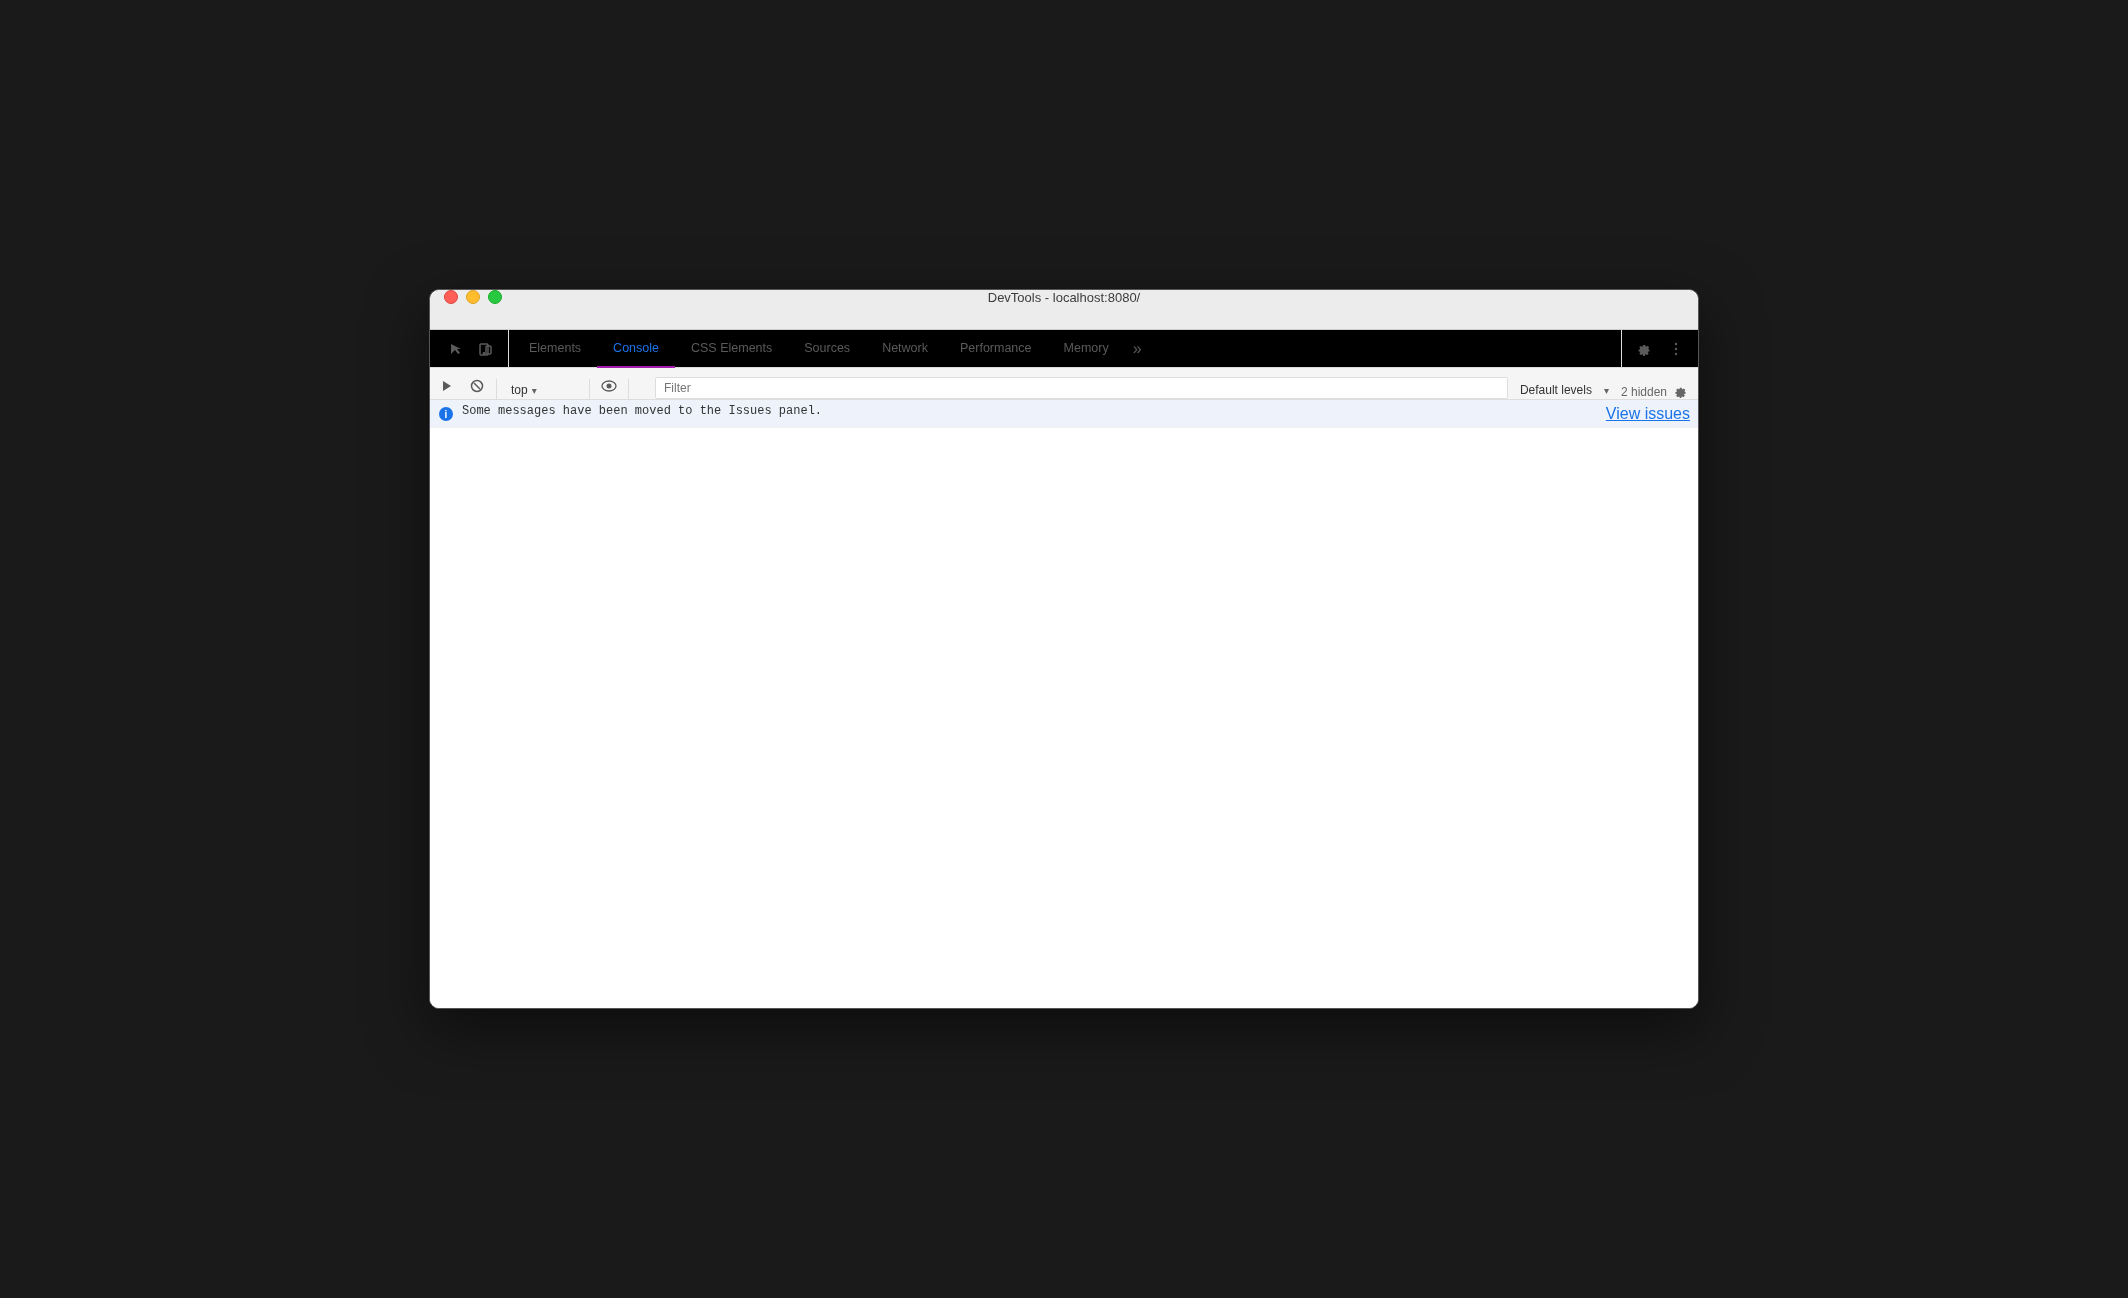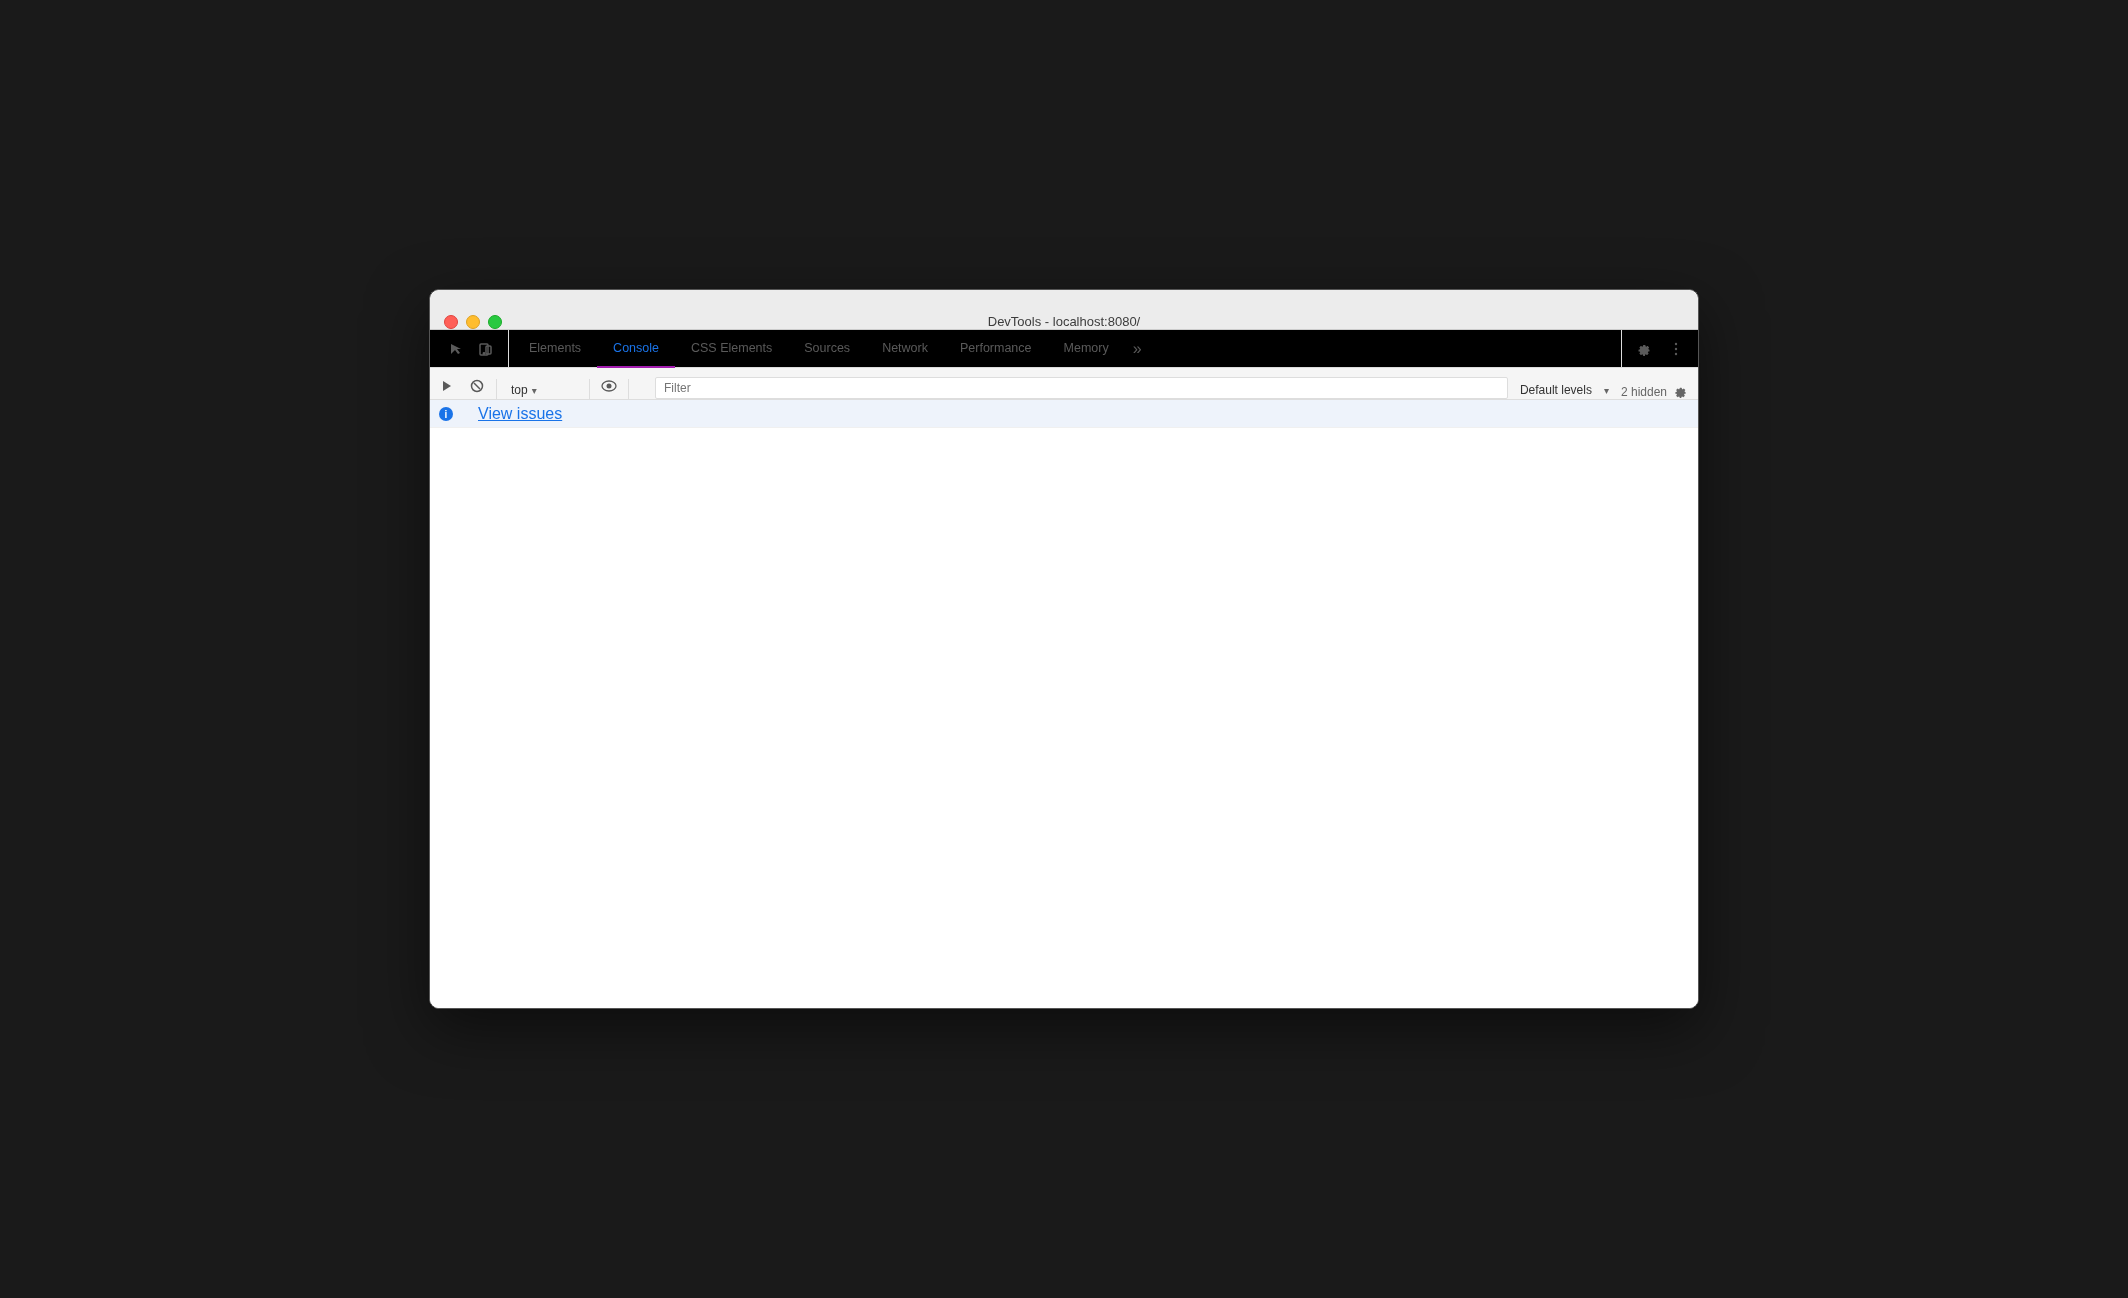--- a/index.html
+++ b/index.html
@@ -28,21 +28,21 @@
       flex-direction: column;
       overflow: hidden;
       border: 1px solid #555;
     }
 
     
     .title-bar {
       background: #ececec;
       height: 40px;
       display: flex;
-      align-items: flex-end;
+      align-items: flex-start;
       justify-content: center;
       position: relative;
       border-bottom: 1px solid #ccc;
       border-radius: 10px 10px 0 0;
       flex-shrink: 0;
     }
 
     .traffic-lights {
       position: absolute;
       left: 14px;
@@ -423,16 +423,17 @@
         <path d="M8 10a2 2 0 1 0 0-4 2 2 0 0 0 0 4zm5.5-1.5h-.8a4.8 4.8 0 0 0-.4-1l.6-.6a.5.5 0 0 0 0-.7l-1.1-1.1a.5.5 0 0 0-.7 0l-.6.6a4.8 4.8 0 0 0-1-.4v-.8a.5.5 0 0 0-.5-.5H7.5a.5.5 0 0 0-.5.5v.8a4.8 4.8 0 0 0-1 .4l-.6-.6a.5.5 0 0 0-.7 0L3.6 6.2a.5.5 0 0 0 0 .7l.6.6a4.8 4.8 0 0 0-.4 1h-.8a.5.5 0 0 0-.5.5v1a.5.5 0 0 0 .5.5h.8c.1.36.23.7.4 1l-.6.6a.5.5 0 0 0 0 .7l1.1 1.1a.5.5 0 0 0 .7 0l.6-.6c.3.17.64.3 1 .4v.8c0 .28.22.5.5.5h1a.5.5 0 0 0 .5-.5v-.8c.36-.1.7-.23 1-.4l.6.6a.5.5 0 0 0 .7 0l1.1-1.1a.5.5 0 0 0 0-.7l-.6-.6c.17-.3.3-.64.4-1h.8a.5.5 0 0 0 .5-.5V9a.5.5 0 0 0-.5-.5z"></path>
       </svg>
     </div>
   </div>
 
   <div class="console-content">
     <div class="console-message">
       <div class="message-icon">
         <div class="info-icon">i</div>
       </div>
+      <span class="message-text">Some messages have been moved to the Issues panel.</span>
       <span class="view-issues-link">View issues</span>
     </div>
   </div>
 </div>
 
 </body></html>

